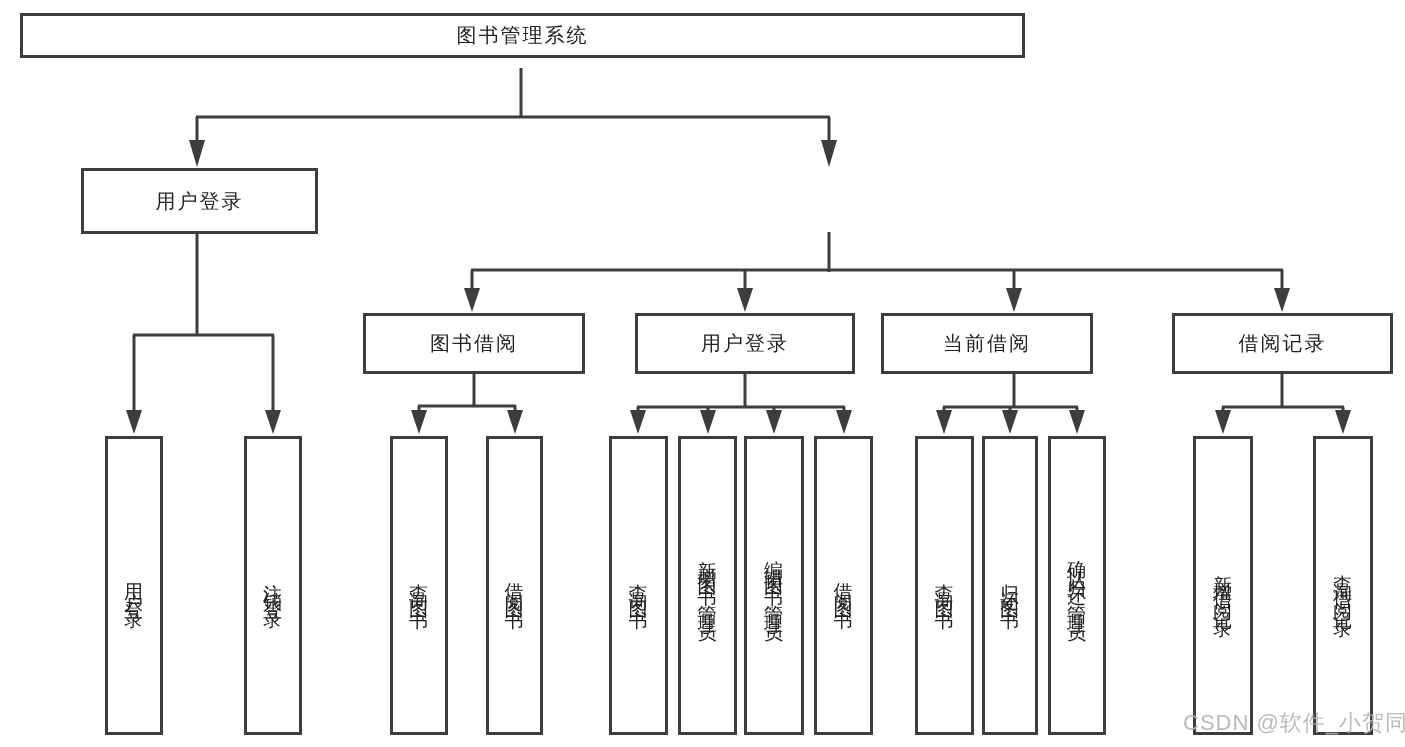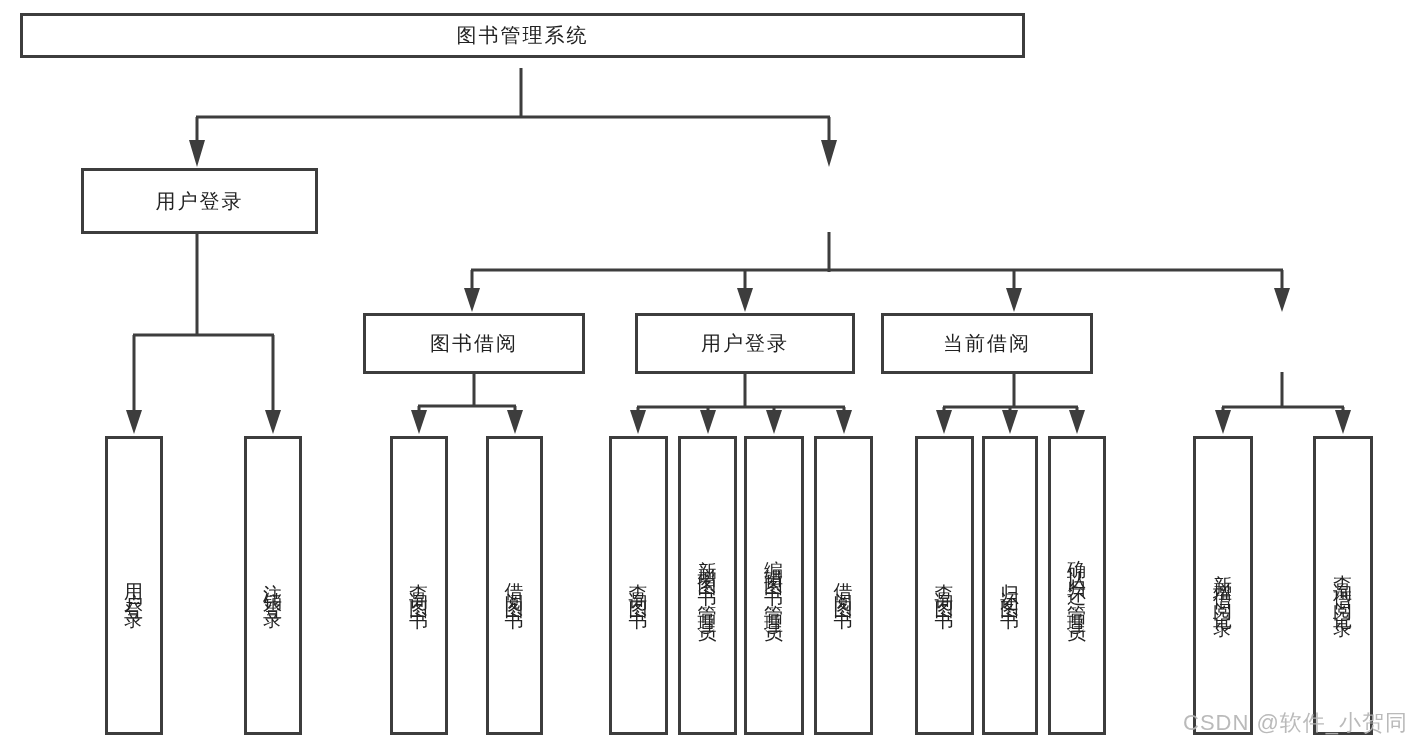--- a/index.html
+++ b/index.html
@@ -92,20 +92,23 @@
 
   <div class="box hbox" style="left:363px;top:313px;width:222px;height:61px">
     <span>图书借阅</span>
   </div>
   <div class="box hbox" style="left:635px;top:313px;width:220px;height:61px">
     <span>用户登录</span>
   </div>
   <div class="box hbox" style="left:881px;top:313px;width:212px;height:61px">
     <span>当前借阅</span>
   </div>
+  <div class="box hbox" style="left:1172px;top:313px;width:221px;height:61px">
+    <span>借阅记录</span>
+  </div>
 
   <div class="box vbox" style="left:105px;top:436px;width:58px;height:299px">
     <span>用户登录</span>
   </div>
   <div class="box vbox" style="left:244px;top:436px;width:58px;height:299px">
     <span>注销登录</span>
   </div>
 
   <div class="box vbox" style="left:390px;top:436px;width:58px;height:299px">
     <span>查询图书</span>

